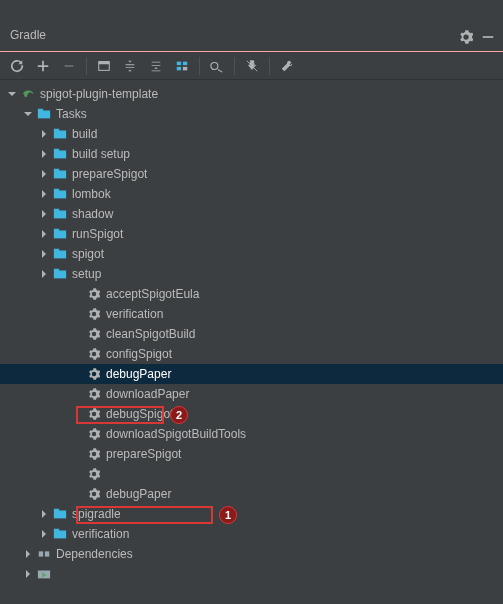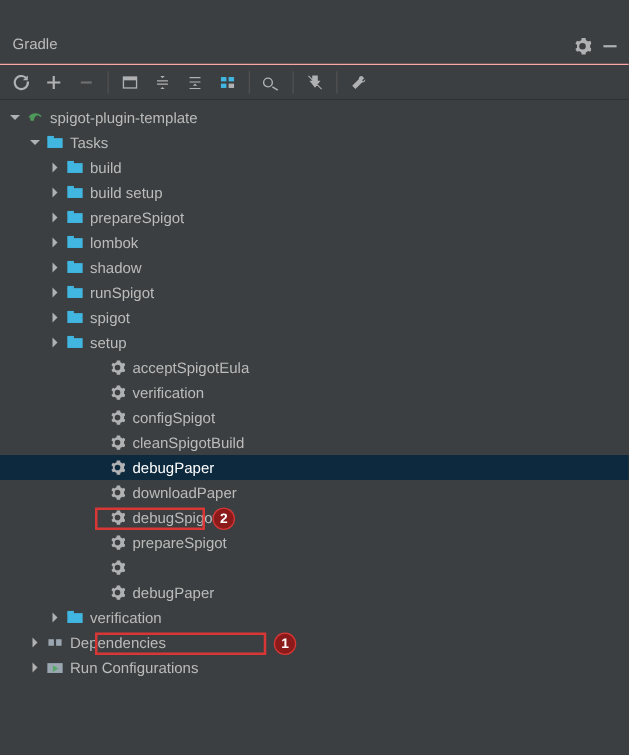--- a/index.html
+++ b/index.html
@@ -328,32 +328,32 @@
           <span class="label">verification</span>
         </div>
         <div class="row">
           <span class="indent" style="width:60px"></span>
           <span class="arrow" style="width:18px"></span>
           <span class="node-icon">
             <svg width="12" height="12" viewBox="0 0 16 16">
               <path fill="#afb1b3" d="M8 5a3 3 0 100 6 3 3 0 000-6zm7 3c0 .4 0 .8-.1 1.2l1.6 1.3-1.5 2.6-1.9-.7a6 6 0 01-2 1.2l-.3 2H7.2l-.3-2a6 6 0 01-2-1.2l-1.9.7L1.5 10.5l1.6-1.3A7 7 0 013 8c0-.4 0-.8.1-1.2L1.5 5.5 3 2.9l1.9.7a6 6 0 012-1.2l.3-2h3.6l.3 2a6 6 0 012 1.2l1.9-.7 1.5 2.6-1.6 1.3c.1.4.1.8.1 1.2z"></path>
             </svg>
           </span>
+          <span class="label">cleanSpigotBuild</span>
+        </div>
+        <div class="row">
+          <span class="indent" style="width:60px"></span>
+          <span class="arrow" style="width:18px"></span>
+          <span class="node-icon">
+            <svg width="12" height="12" viewBox="0 0 16 16">
+              <path fill="#afb1b3" d="M8 5a3 3 0 100 6 3 3 0 000-6zm7 3c0 .4 0 .8-.1 1.2l1.6 1.3-1.5 2.6-1.9-.7a6 6 0 01-2 1.2l-.3 2H7.2l-.3-2a6 6 0 01-2-1.2l-1.9.7L1.5 10.5l1.6-1.3A7 7 0 013 8c0-.4 0-.8.1-1.2L1.5 5.5 3 2.9l1.9.7a6 6 0 012-1.2l.3-2h3.6l.3 2a6 6 0 012 1.2l1.9-.7 1.5 2.6-1.6 1.3c.1.4.1.8.1 1.2z"></path>
+            </svg>
+          </span>
           <span class="label">configSpigot</span>
         </div>
-        <div class="row">
-          <span class="indent" style="width:60px"></span>
-          <span class="arrow" style="width:18px"></span>
-          <span class="node-icon">
-            <svg width="12" height="12" viewBox="0 0 16 16">
-              <path fill="#afb1b3" d="M8 5a3 3 0 100 6 3 3 0 000-6zm7 3c0 .4 0 .8-.1 1.2l1.6 1.3-1.5 2.6-1.9-.7a6 6 0 01-2 1.2l-.3 2H7.2l-.3-2a6 6 0 01-2-1.2l-1.9.7L1.5 10.5l1.6-1.3A7 7 0 013 8c0-.4 0-.8.1-1.2L1.5 5.5 3 2.9l1.9.7a6 6 0 012-1.2l.3-2h3.6l.3 2a6 6 0 012 1.2l1.9-.7 1.5 2.6-1.6 1.3c.1.4.1.8.1 1.2z"></path>
-            </svg>
-          </span>
-          <span class="label">cleanSpigotBuild</span>
-        </div>
         <div class="row selected">
           <span class="indent" style="width:60px"></span>
           <span class="arrow" style="width:18px"></span>
           <span class="node-icon">
             <svg width="12" height="12" viewBox="0 0 16 16">
               <path fill="#afb1b3" d="M8 5a3 3 0 100 6 3 3 0 000-6zm7 3c0 .4 0 .8-.1 1.2l1.6 1.3-1.5 2.6-1.9-.7a6 6 0 01-2 1.2l-.3 2H7.2l-.3-2a6 6 0 01-2-1.2l-1.9.7L1.5 10.5l1.6-1.3A7 7 0 013 8c0-.4 0-.8.1-1.2L1.5 5.5 3 2.9l1.9.7a6 6 0 012-1.2l.3-2h3.6l.3 2a6 6 0 012 1.2l1.9-.7 1.5 2.6-1.6 1.3c.1.4.1.8.1 1.2z"></path>
             </svg>
           </span>
           <span class="label">debugPaper</span>
         </div>
@@ -378,20 +378,30 @@
           <span class="label">debugSpigot</span>
         </div>
         <div class="row">
           <span class="indent" style="width:60px"></span>
           <span class="arrow" style="width:18px"></span>
           <span class="node-icon">
             <svg width="12" height="12" viewBox="0 0 16 16">
               <path fill="#afb1b3" d="M8 5a3 3 0 100 6 3 3 0 000-6zm7 3c0 .4 0 .8-.1 1.2l1.6 1.3-1.5 2.6-1.9-.7a6 6 0 01-2 1.2l-.3 2H7.2l-.3-2a6 6 0 01-2-1.2l-1.9.7L1.5 10.5l1.6-1.3A7 7 0 013 8c0-.4 0-.8.1-1.2L1.5 5.5 3 2.9l1.9.7a6 6 0 012-1.2l.3-2h3.6l.3 2a6 6 0 012 1.2l1.9-.7 1.5 2.6-1.6 1.3c.1.4.1.8.1 1.2z"></path>
             </svg>
           </span>
+          <span class="label">downloadSpigotBuildTools</span>
+        </div>
+        <div class="row">
+          <span class="indent" style="width:60px"></span>
+          <span class="arrow" style="width:18px"></span>
+          <span class="node-icon">
+            <svg width="12" height="12" viewBox="0 0 16 16">
+              <path fill="#afb1b3" d="M8 5a3 3 0 100 6 3 3 0 000-6zm7 3c0 .4 0 .8-.1 1.2l1.6 1.3-1.5 2.6-1.9-.7a6 6 0 01-2 1.2l-.3 2H7.2l-.3-2a6 6 0 01-2-1.2l-1.9.7L1.5 10.5l1.6-1.3A7 7 0 013 8c0-.4 0-.8.1-1.2L1.5 5.5 3 2.9l1.9.7a6 6 0 012-1.2l.3-2h3.6l.3 2a6 6 0 012 1.2l1.9-.7 1.5 2.6-1.6 1.3c.1.4.1.8.1 1.2z"></path>
+            </svg>
+          </span>
           <span class="label">prepareSpigot</span>
         </div>
         <div class="row">
           <span class="indent" style="width:60px"></span>
           <span class="arrow" style="width:18px"></span>
           <span class="node-icon">
             <svg width="12" height="12" viewBox="0 0 16 16">
               <path fill="#afb1b3" d="M8 5a3 3 0 100 6 3 3 0 000-6zm7 3c0 .4 0 .8-.1 1.2l1.6 1.3-1.5 2.6-1.9-.7a6 6 0 01-2 1.2l-.3 2H7.2l-.3-2a6 6 0 01-2-1.2l-1.9.7L1.5 10.5l1.6-1.3A7 7 0 013 8c0-.4 0-.8.1-1.2L1.5 5.5 3 2.9l1.9.7a6 6 0 012-1.2l.3-2h3.6l.3 2a6 6 0 012 1.2l1.9-.7 1.5 2.6-1.6 1.3c.1.4.1.8.1 1.2z"></path>
             </svg>
           </span>
@@ -402,20 +412,35 @@
           <span class="node-icon">
             <svg width="12" height="12" viewBox="0 0 16 16">
               <path fill="#afb1b3" d="M8 5a3 3 0 100 6 3 3 0 000-6zm7 3c0 .4 0 .8-.1 1.2l1.6 1.3-1.5 2.6-1.9-.7a6 6 0 01-2 1.2l-.3 2H7.2l-.3-2a6 6 0 01-2-1.2l-1.9.7L1.5 10.5l1.6-1.3A7 7 0 013 8c0-.4 0-.8.1-1.2L1.5 5.5 3 2.9l1.9.7a6 6 0 012-1.2l.3-2h3.6l.3 2a6 6 0 012 1.2l1.9-.7 1.5 2.6-1.6 1.3c.1.4.1.8.1 1.2z"></path>
             </svg>
           </span>
           <span class="label">debugPaper</span>
         </div>
       </div>
 
 <div id="remaining">
+        <div class="row">
+          <span class="indent" style="width:32px"></span>
+          <span class="arrow">
+            <svg width="10" height="10" viewBox="0 0 10 10">
+              <path fill="#afb1b3" d="M3 1l4 4-4 4z"></path>
+            </svg>
+          </span>
+          <span class="node-icon">
+            <svg width="14" height="14" viewBox="0 0 16 16">
+              <rect x="1" y="4" width="14" height="9" fill="#40b6e0"></rect>
+              <rect x="1" y="2" width="6" height="3" fill="#40b6e0"></rect>
+            </svg>
+          </span>
+          <span class="label">spigradle</span>
+        </div>
         <div class="row">
           <span class="indent" style="width:32px"></span>
           <span class="arrow">
             <svg width="10" height="10" viewBox="0 0 10 10">
               <path fill="#afb1b3" d="M3 1l4 4-4 4z"></path>
             </svg>
           </span>
           <span class="node-icon">
             <svg width="14" height="14" viewBox="0 0 16 16">
               <rect x="1" y="4" width="14" height="9" fill="#40b6e0"></rect>
@@ -447,21 +472,20 @@
           <svg width="10" height="10" viewBox="0 0 10 10">
             <path fill="#afb1b3" d="M3 1l4 4-4 4z"></path>
           </svg>
         </span>
   <span class="node-icon">
           <svg width="14" height="14" viewBox="0 0 16 16">
             <rect x="1" y="4" width="14" height="9" fill="#9aa7b0"></rect>
             <path fill="#59a869" d="M6 6l5 3-5 3z"></path>
           </svg>
         </span>
-  <span class="label">Run Configurations</span>
 </div>
 
 </div>
 
 <div class="highlight-box" style="left:76px; top:378px; width:88px; height:18px;"></div>
 <div class="badge" style="left:170px; top:378px;">2</div>
 <div class="highlight-box" style="left:76px; top:478px; width:137px; height:18px;"></div>
 <div class="badge" style="left:219px; top:478px;">1</div>
 
 </div>

